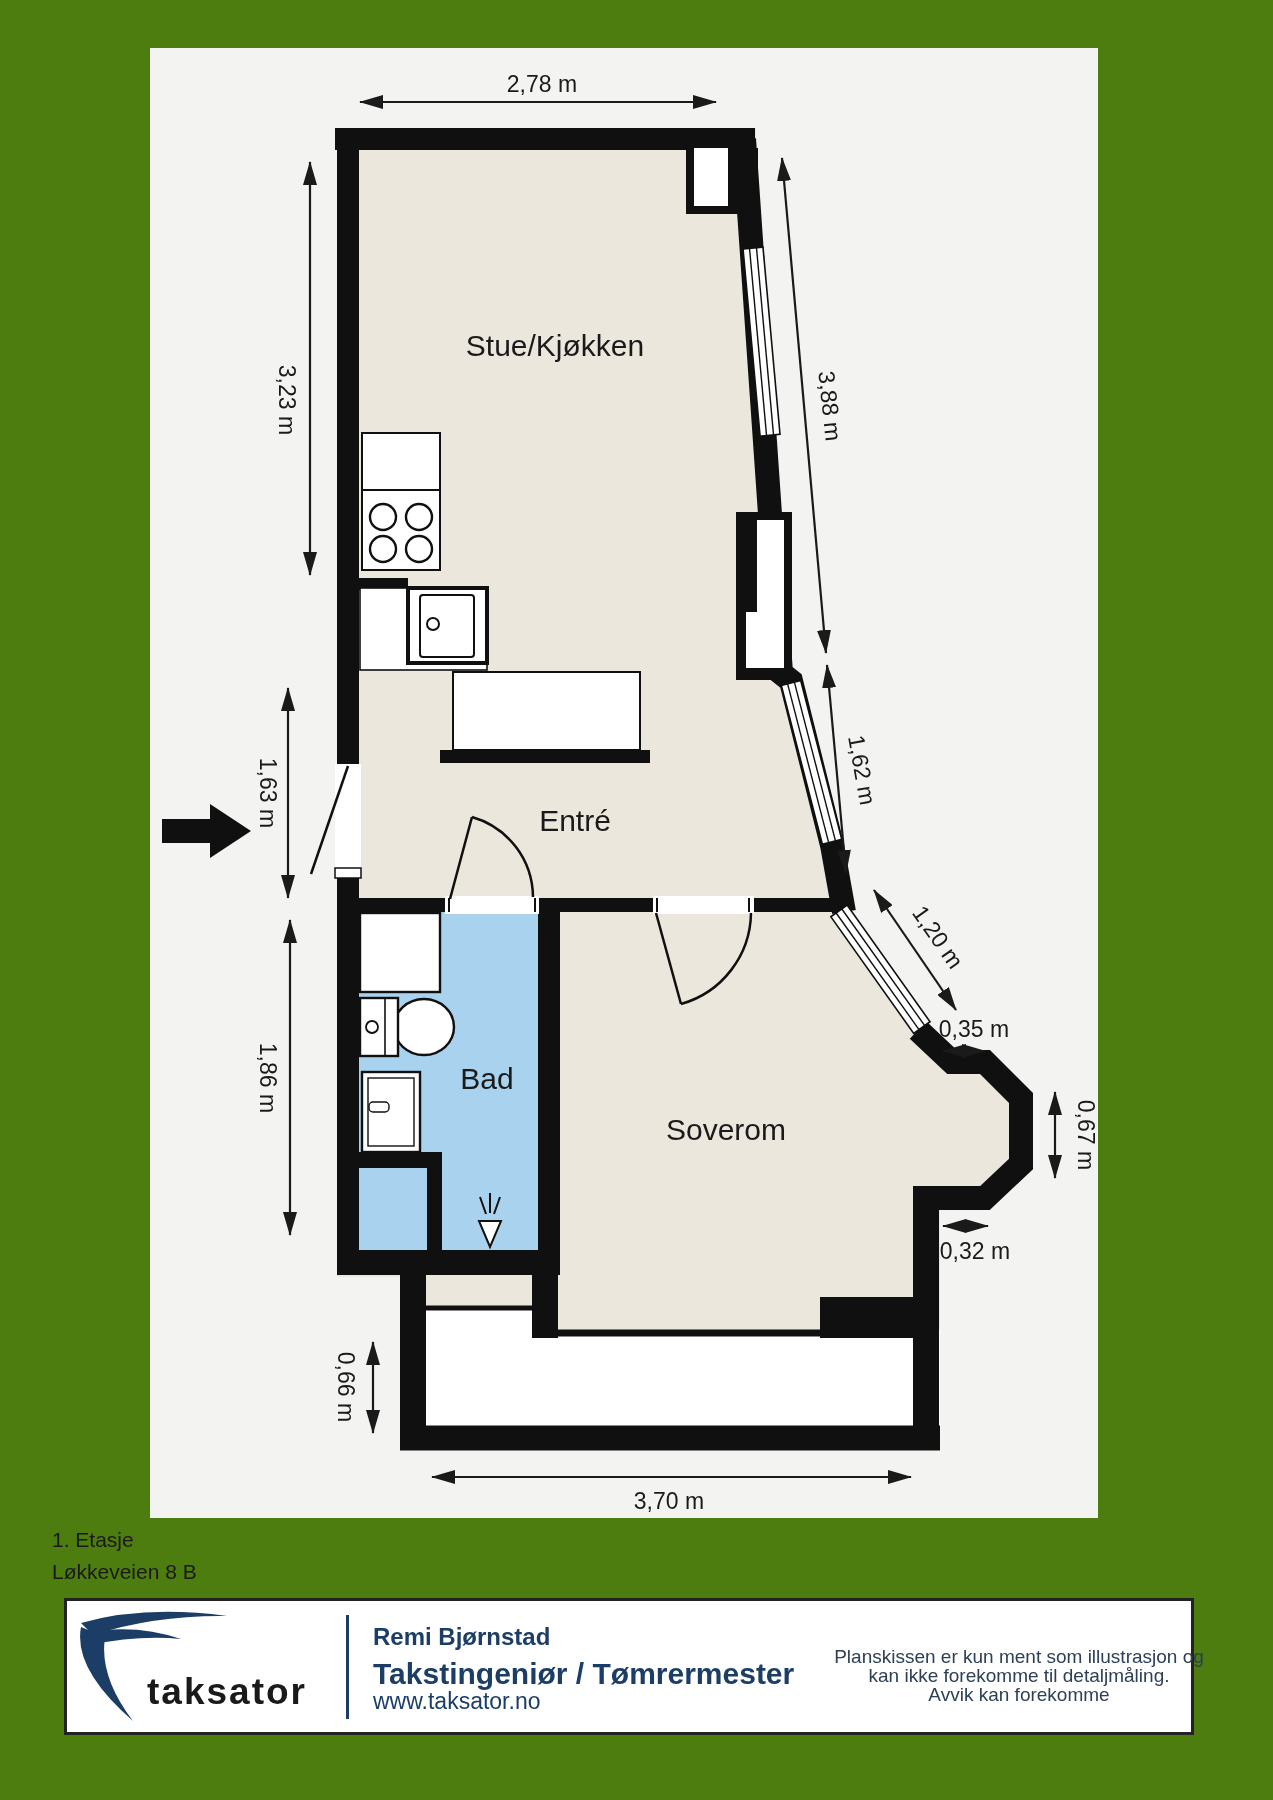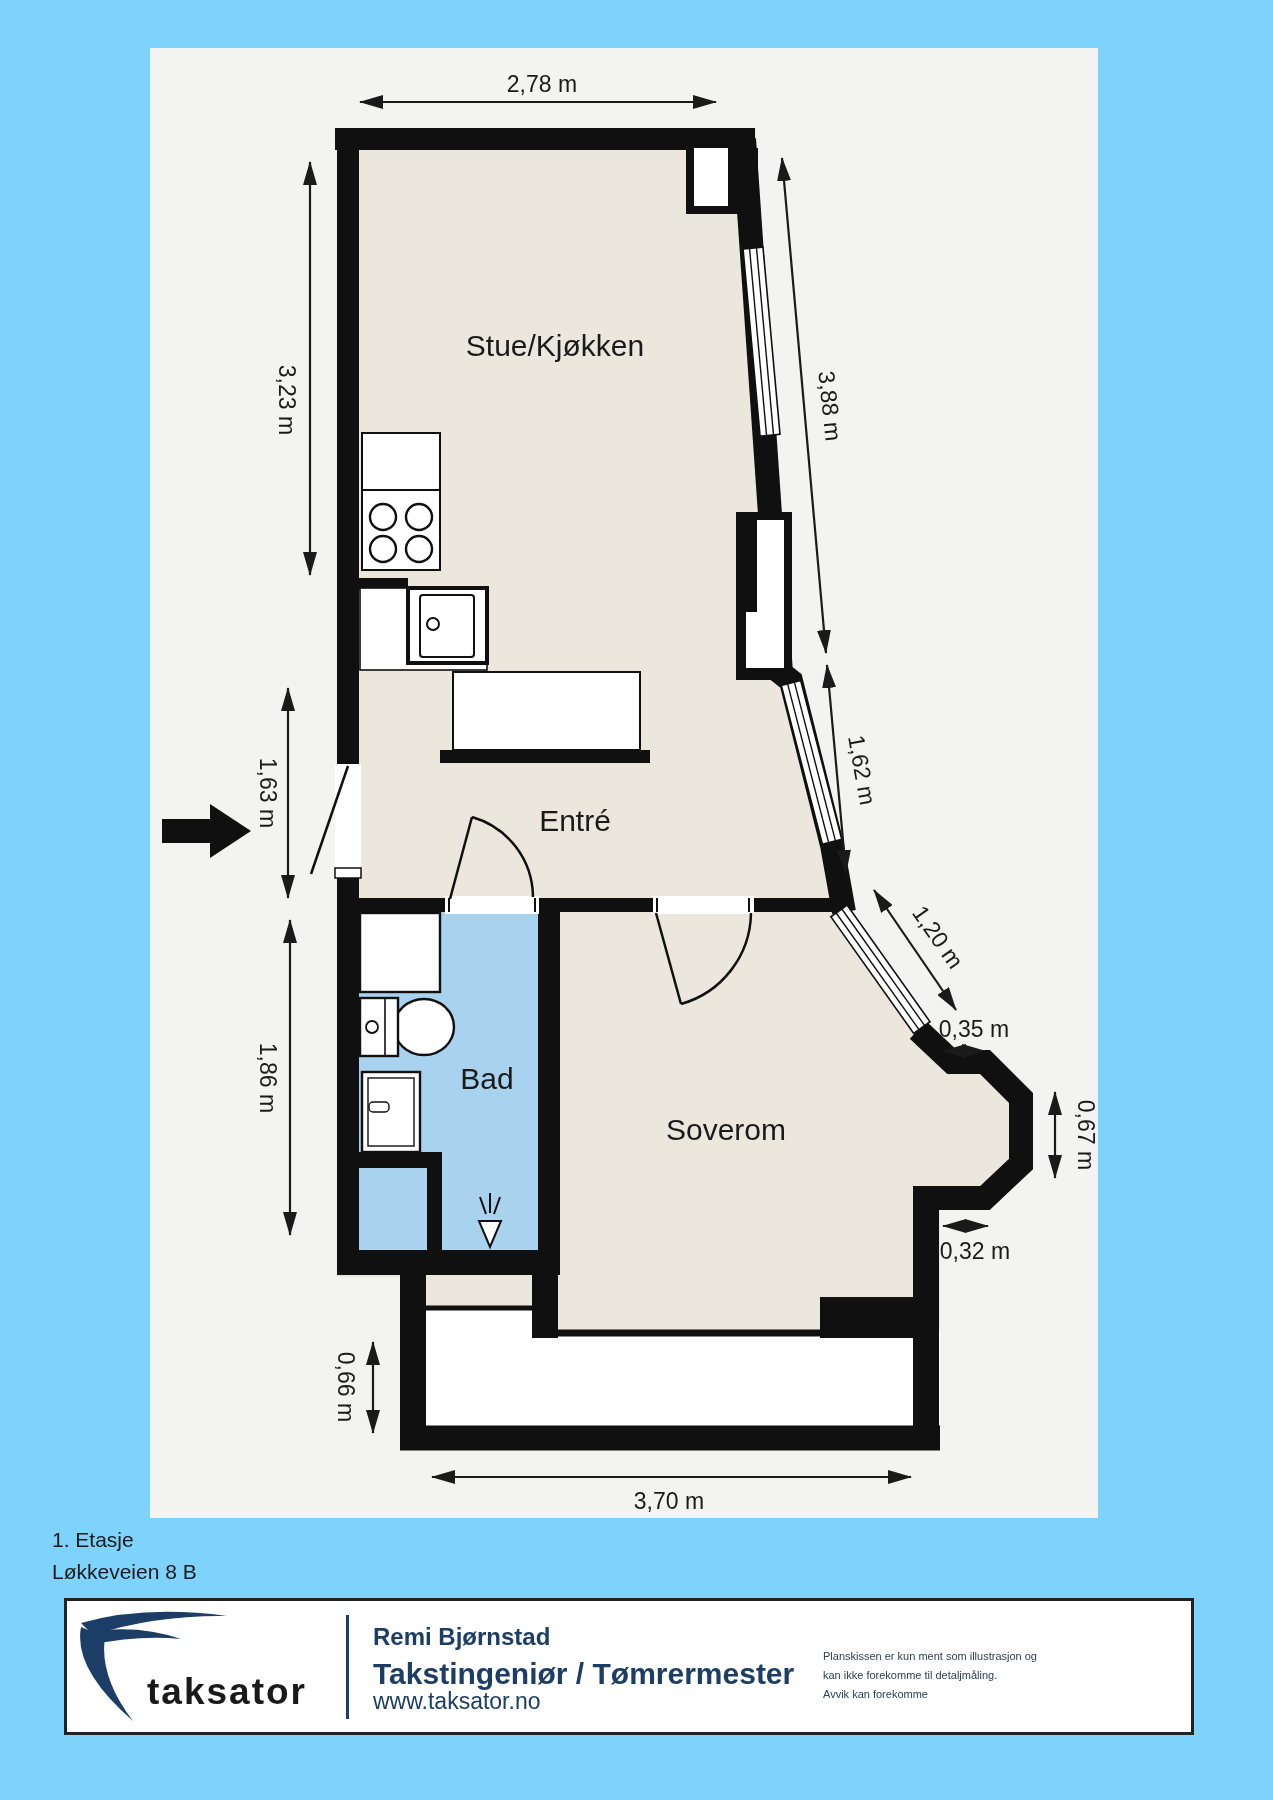--- a/index.html
+++ b/index.html
@@ -1,30 +1,30 @@
 <!DOCTYPE html>
 <html><head>
 <meta charset="utf-8">
 <style>
   html,body{margin:0;padding:0;background:#fff;}
-  .page{position:relative;width:1273px;height:1800px;background:#7dd3fc;overflow:hidden;
+  .page{position:relative;width:1273px;height:1800px;background:#4d7c0f;overflow:hidden;
         font-family:"Liberation Sans", sans-serif;}
   svg text{font-family:"Liberation Sans", sans-serif;fill:#1a1a1a;}
   .dim{font-size:23px;}
   .room{font-size:30px;}
   .meta-line{position:absolute;left:52px;font-size:21px;color:#1a1a1a;}
   .fbox{position:absolute;left:64px;top:1598px;width:1124px;height:131px;
         border:3px solid #222;background:#fff;}
   .logo-svg{position:absolute;left:8px;top:6px;}
   .divider{position:absolute;left:279px;top:14px;width:3px;height:104px;background:#1c3e66;}
   .c1{position:absolute;left:306px;top:22px;font-size:24px;font-weight:bold;color:#1c3e66;white-space:nowrap;}
   .c2{position:absolute;left:306px;top:56px;font-size:30px;font-weight:bold;color:#1c3e66;white-space:nowrap;}
   .c3{position:absolute;left:306px;top:87px;font-size:23px;font-weight:normal;color:#1c3e66;white-space:nowrap;}
-  .disclaimer{position:absolute;left:756px;top:46px;width:392px;text-align:left;
-              font-size:11px;line-height:19px;color:#2e4057;}
+  .disclaimer{position:absolute;left:756px;top:46px;width:392px;text-align:center;
+              font-size:19px;line-height:19px;color:#2e4057;}
 </style>
 </head>
 <body>
 
 <div class="page">
 
   <svg width="1273" height="1524" viewBox="0 0 1273 1524" style="position:absolute;left:0;top:0">
     <defs>
       <marker id="ah" markerUnits="userSpaceOnUse" markerWidth="24" markerHeight="14" viewBox="0 0 24 14" refX="23" refY="7" orient="auto-start-reverse">
         <path d="M0,0 L24,7 L0,14 Z" fill="#1a1a1a"></path>

